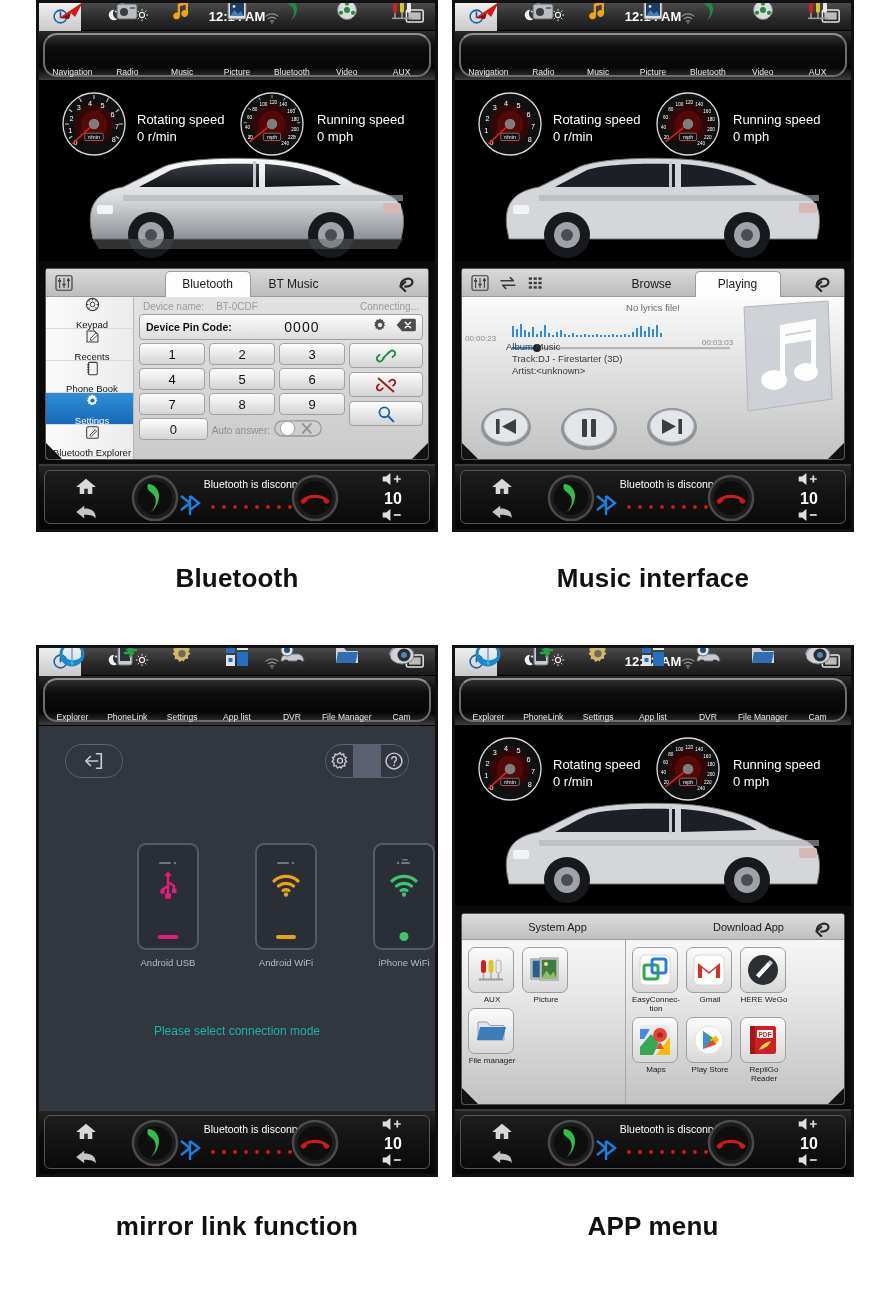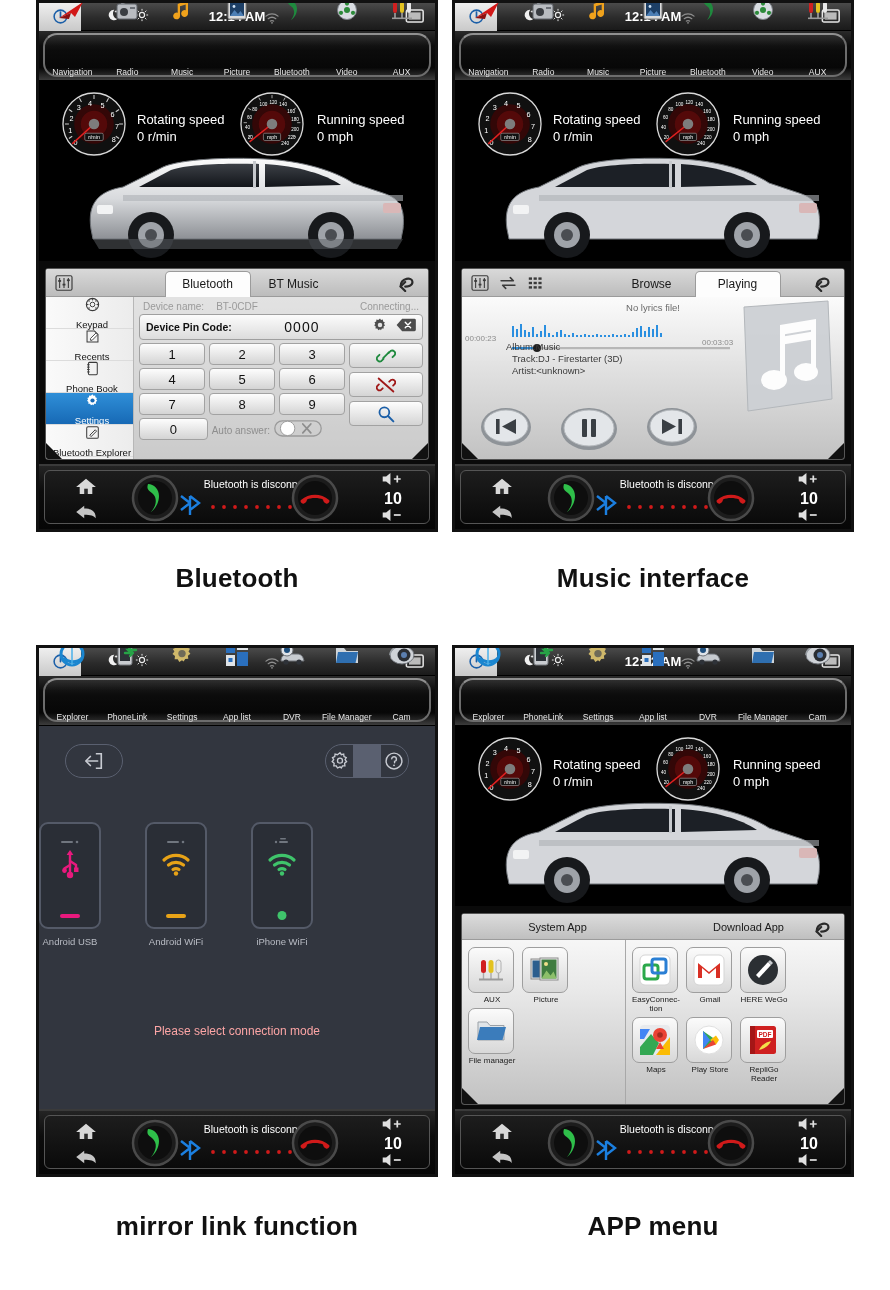--- a/index.html
+++ b/index.html
@@ -190,35 +190,35 @@
   
   .ml-body { position:absolute; left:0; right:0; top:78px; bottom:65px; background:#32363f; }
   .ml-toolrow { position:absolute; left:0; right:0; top:18px; height:40px; }
   .ml-exit { position:absolute; left:26px; top:0; width:58px; height:34px;
              border:1px solid #5a6070; border-radius:17px;
              display:flex; align-items:center; justify-content:center; }
   .ml-gearhelp { position:absolute; right:26px; top:0; width:84px; height:34px;
                  border:1px solid #5a6070; border-radius:17px; display:flex; }
   .ml-gearhelp > div { flex:1; display:flex; align-items:center; justify-content:center; }
   .ml-divider { width:1px; background:#5a6070; }
-  .ml-phones { position:absolute; left:0; right:0; top:96px;
-               display:flex; justify-content:flex-start; gap:44px; }
+  .ml-phones { position:absolute; left:0; right:0; top:117px;
+               display:flex; justify-content:flex-end; gap:56px; }
   .ml-phone { width:62px; }
   .ml-screen { width:62px; height:107px; border:2px solid #545a68; border-radius:9px;
                background:#2a2e36; position:relative; }
   .ml-notch { position:absolute; left:50%; transform:translateX(-50%); top:6px;
               width:22px; height:3px; }
   .ml-ic { position:absolute; left:50%; top:42px; transform:translate(-50%,-50%); }
   .ml-bar { position:absolute; left:50%; transform:translateX(-50%); bottom:9px;
             width:20px; height:4px; border-radius:2px; }
   .ml-dot { position:absolute; left:50%; transform:translateX(-50%); bottom:7px;
             width:9px; height:9px; border-radius:50%; }
   .ml-lab { text-align:center; font-size:9.5px; color:#b9bcc4; margin-top:7px; }
   .ml-hint { position:absolute; left:0; right:0; top:298px; text-align:center;
-             font-size:12px; color:#fca5a5; }
+             font-size:12px; color:#14b8a6; }
 
   
   .am-head { height:26px; display:flex; position:relative;
              background:linear-gradient(180deg,#dcdcdc,#bfbfbf);
              border-bottom:1px solid #9b9b9b; }
   .am-head > div { flex:1; display:flex; align-items:center; justify-content:center;
                    font-size:11px; color:#1a1a1a; }
   .am-cols { display:flex; height:166px; }
   .am-col { padding:7px 6px 0 6px; }
   .am-left { width:164px; border-right:1px solid #a8a8a8; }

